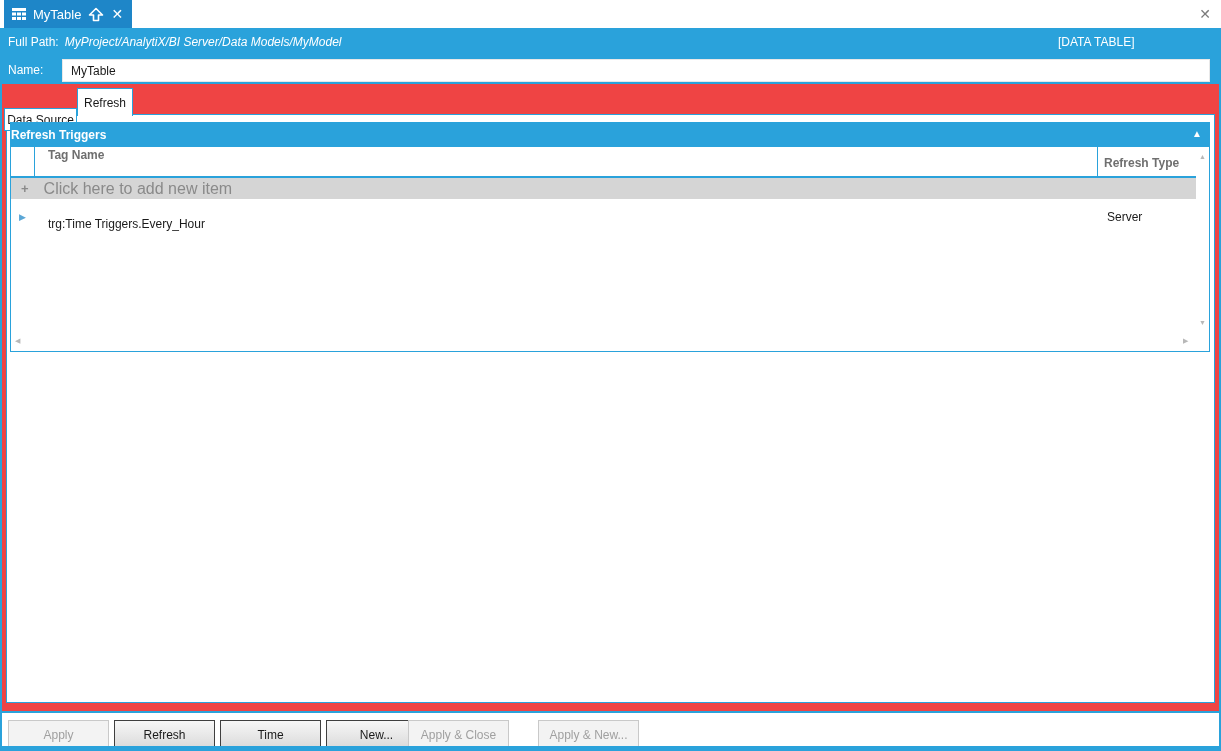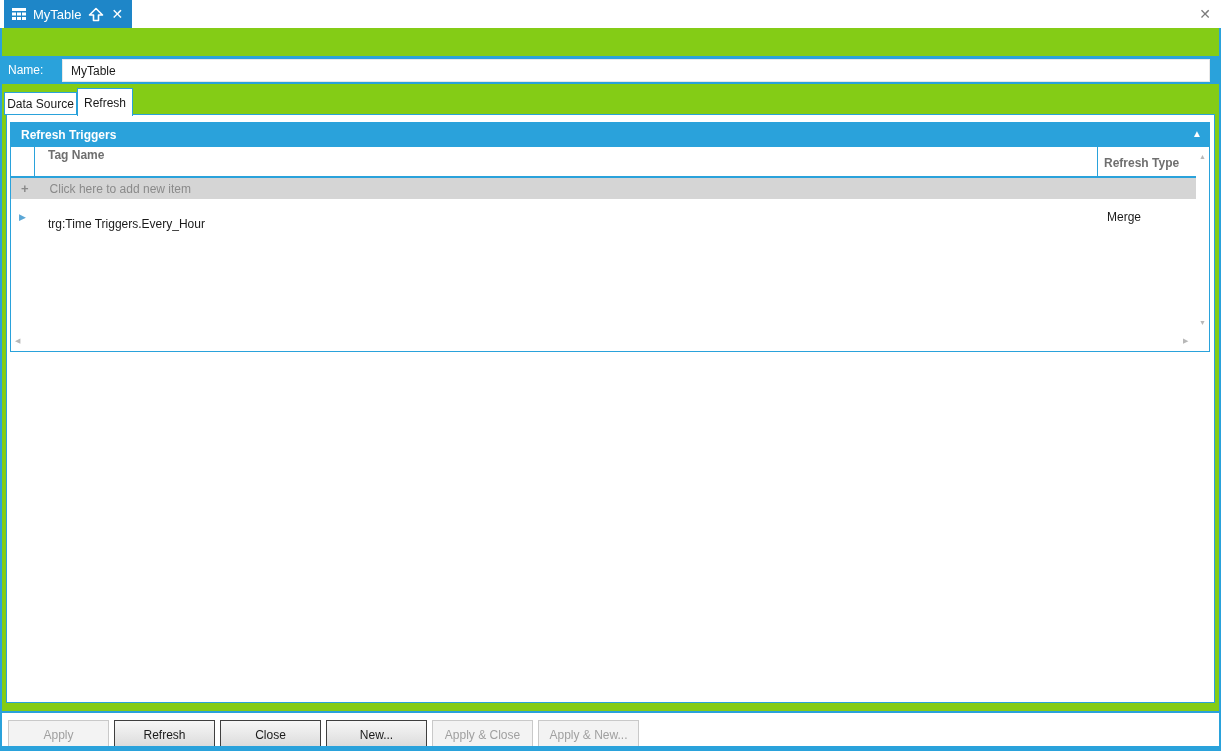--- a/index.html
+++ b/index.html
@@ -1,18 +1,18 @@
 <!DOCTYPE html>
 <html><head>
 <meta charset="utf-8">
 <style>
   * { margin:0; padding:0; box-sizing:border-box; }
   html,body { width:1221px; height:751px; background:#fff; overflow:hidden;
               font-family:"Liberation Sans", sans-serif; }
-  .window { position:relative; width:1221px; height:751px; background:#84cc16; }
+  .window { position:relative; width:1221px; height:751px; background:#ef4444; }
 
   
   .win-border-left  { position:absolute; left:0; top:28px; width:2px; bottom:0; background:#2AA2DB; }
   .win-border-right { position:absolute; right:0; top:28px; width:2px; bottom:0; background:#2AA2DB; }
   .win-border-bottom{ position:absolute; left:0; right:0; bottom:0; height:5px; background:#2AA2DB; }
 
   
   .doc-tabstrip { position:absolute; left:0; top:0; width:100%; height:28px; background:#fff; }
   .doc-tab { position:absolute; left:4px; top:0; height:28px; width:128px; background:#1E86C8;
              color:#fff; display:flex; align-items:center; padding:0 8px; gap:7px; }
@@ -31,49 +31,49 @@
   .name-bar { position:absolute; left:0; top:56px; width:100%; height:28px; background:#2AA2DB;
               color:#fff; font-size:12px; }
   .name-label { position:absolute; left:8px; top:7px; }
   .name-input { position:absolute; left:62px; top:3px; width:1148px; height:23px; border:1px solid #e8e8e8;
                 background:#fff; font-family:"Liberation Sans",sans-serif; font-size:12px; color:#1a1a1a;
                 padding:0 8px; outline:none; }
 
   
   .inner-tab { position:absolute; background:#fff; border:1px solid #2AA2DB; color:#1a1a1a;
                font-size:12px; display:flex; align-items:center; justify-content:center; cursor:default; }
-  .tab-datasource { left:4px; top:92px; width:73px; height:23px; z-index:2; }
+  .tab-datasource { left:4px; top:108px; width:73px; height:23px; z-index:2; }
   .tab-refresh    { left:77px; top:88px; width:56px; height:28px; border-bottom:none; z-index:4; background:#fff; }
 
   
   .tab-content { position:absolute; left:6px; top:114px; width:1209px; height:589px;
                  border:1px solid #2AA2DB; background:#fff; z-index:1; }
 
   
   .grid { position:absolute; left:10px; top:122px; width:1200px; height:230px;
           border:1px solid #2AA2DB; background:#fff; z-index:3; }
   .grid-title { position:absolute; left:0; top:0; width:1198px; height:24px; background:#2AA2DB;
                 color:#fff; font-weight:bold; font-size:12px; display:flex; align-items:center;
-                padding-left:10px; }
+                }
   .grid-collapse { position:absolute; right:7px; top:5px; font-size:10px; color:#fff; cursor:default; }
 
   .hdr-row { position:absolute; left:0; top:24px; width:1185px; height:31px; background:#fff;
              border-bottom:2px solid #2AA2DB; }
   .hdr-sep-1 { position:absolute; left:23px; top:24px; width:1px; height:87px; background:#2AA2DB; }
   .hdr-sep-2 { position:absolute; left:1086px; top:24px; width:1px; height:31px; background:#2AA2DB; }
   .hdr-sep-3 { position:absolute; left:1185px; top:24px; width:1px; height:31px; background:#2AA2DB; }
   .hdr-tagname { position:absolute; left:37px; top:16px; height:31px; display:flex; align-items:center;
                  font-weight:bold; font-size:12px; color:#6f6f6f; }
   .hdr-refreshtype { position:absolute; left:1093px; top:24px; height:31px; display:flex; align-items:center;
                  font-weight:bold; font-size:12px; color:#6f6f6f; }
 
   .add-row { position:absolute; left:0; top:55px; width:1185px; height:21px; background:#D5D5D5;
              display:flex; align-items:center; cursor:default; }
   .add-plus { margin-left:10px; color:#8a8a8a; font-size:13px; font-weight:bold; }
-  .add-label { margin-left:21px; color:#8a8a8a; font-size:12px; }
+  .add-label { margin-left:15px; color:#8a8a8a; font-size:16px; }
 
   .data-row { position:absolute; left:0; top:76px; width:1185px; height:35px; background:#fff; }
   .row-expander { position:absolute; left:8px; top:0; height:35px; display:flex; align-items:center;
                   color:#5BA7D6; font-size:9px; cursor:default; }
   .row-tagname { position:absolute; left:37px; top:7px; height:35px; display:flex; align-items:center;
                  font-size:12px; color:#1a1a1a; }
   .row-refreshtype { position:absolute; left:1096px; top:0; height:35px; display:flex; align-items:center;
                  font-size:12px; color:#1a1a1a; }
 
   .vscroll { position:absolute; left:1185px; top:24px; width:13px; height:183px; background:#fff; }
@@ -84,21 +84,21 @@
   .hscroll .arr-right { position:absolute; left:1172px; top:0; height:21px; display:flex; align-items:center; color:#b8b8b8; font-size:7px; }
 
   
   .bottom-sep { position:absolute; left:0; top:711px; width:100%; height:2px; background:#2AA2DB; }
   .button-bar { position:absolute; left:0; top:713px; width:100%; height:33px; background:#fff; }
   .btn { position:absolute; top:7px; width:101px; height:29px; font-family:"Liberation Sans",sans-serif;
          font-size:12px; display:flex; align-items:center; justify-content:center; cursor:default; }
   .btn.enabled  { border:1px solid #3f3f3f; background:linear-gradient(180deg,#f7f7f7,#dadada); color:#1a1a1a; }
   .btn.disabled { border:1px solid #c9c9c9; background:#f3f3f3; color:#a0a0a0; }
   .btn-0 { left:8px; }  .btn-1 { left:114px; } .btn-2 { left:220px; }
-  .btn-3 { left:326px; } .btn-4 { left:432px; } .btn-5 { left:538px; }
+  .btn-3 { left:326px; } .btn-4 { left:408px; } .btn-5 { left:538px; }
 </style>
 </head>
 <body>
 
 <div class="window">
 
   <div class="doc-tabstrip">
     <div class="doc-tab">
       <span class="tab-ico">
         <svg width="14" height="12" viewBox="0 0 14 12">
@@ -115,20 +115,25 @@
       <span class="tab-ico">
         <svg width="16" height="15" viewBox="0 0 16 15">
           <path d="M8 1.5 L14.5 8 L10.5 8 L10.5 13.5 L5.5 13.5 L5.5 8 L1.5 8 Z" fill="none" stroke="#fff" stroke-width="1.6" stroke-linejoin="round"></path>
         </svg>
       </span>
       <span class="doc-tab-title" style="font-size:14px;">✕</span>
     </div>
     <div class="win-close">✕</div>
   </div>
 
+  <div class="path-bar">
+    <span class="path-label">Full Path:</span>
+    <span class="path-value">MyProject/AnalytiX/BI Server/Data Models/MyModel</span>
+    <span class="type-badge">[DATA TABLE]</span>
+  </div>
 
   <div class="name-bar">
     <span class="name-label">Name:</span>
     <input class="name-input" type="text" value="MyTable" style="">
   </div>
 
   <div class="inner-tab tab-datasource">Data Source</div>
   <div class="inner-tab tab-refresh">Refresh</div>
 
   <div class="tab-content"></div>
@@ -147,38 +152,38 @@
     <div class="hdr-refreshtype">Refresh Type</div>
 
     <div class="add-row">
       <span class="add-plus">+</span>
       <span class="add-label">Click here to add new item</span>
     </div>
 
     <div class="data-row">
       <span class="row-expander">▶</span>
       <span class="row-tagname">trg:Time Triggers.Every_Hour</span>
-      <span class="row-refreshtype">Merge</span>
+      <span class="row-refreshtype">Server</span>
     </div>
 
     <div class="vscroll">
       <span class="arr-up">▲</span>
       <span class="arr-down">▼</span>
     </div>
     <div class="hscroll">
       <span class="arr-left">◀</span>
       <span class="arr-right">▶</span>
     </div>
   </div>
 
   <div class="bottom-sep"></div>
   <div class="button-bar">
     <div class="btn btn-0 disabled">Apply</div>
     <div class="btn btn-1 enabled">Refresh</div>
-    <div class="btn btn-2 enabled">Close</div>
+    <div class="btn btn-2 enabled">Time</div>
     <div class="btn btn-3 enabled">New...</div>
     <div class="btn btn-4 disabled">Apply &amp; Close</div>
     <div class="btn btn-5 disabled">Apply &amp; New...</div>
 
   </div>
 
   <div class="win-border-left"></div>
   <div class="win-border-right"></div>
   <div class="win-border-bottom"></div>
 

